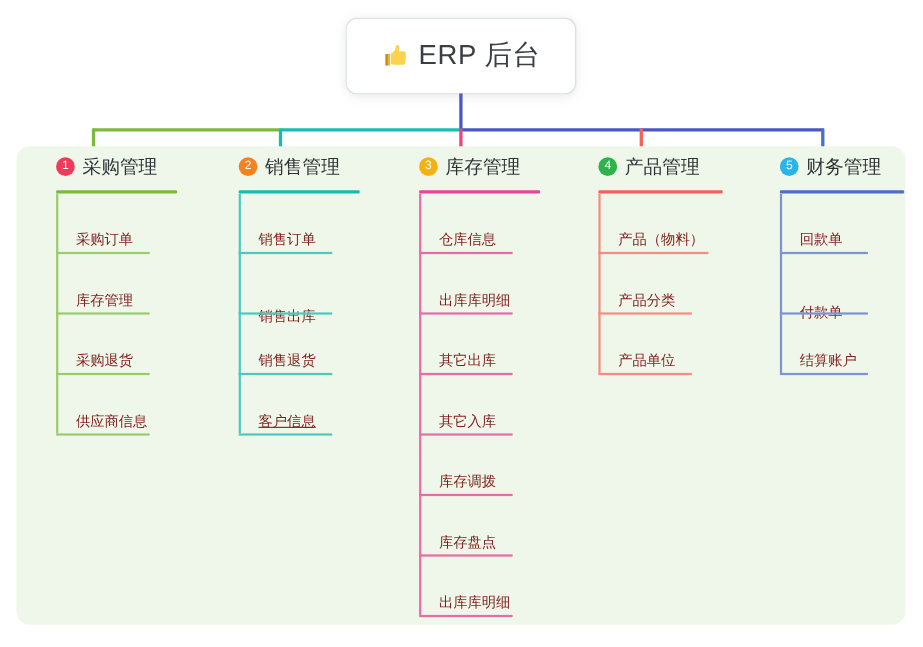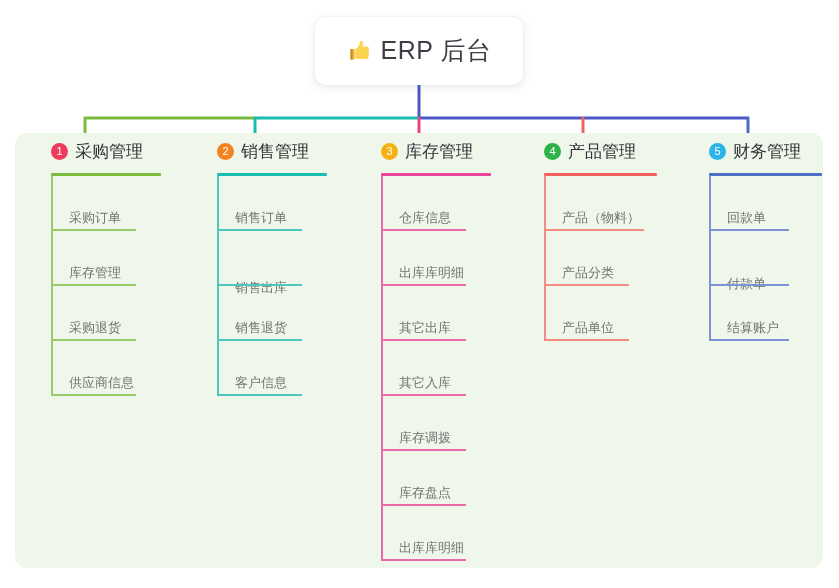--- a/index.html
+++ b/index.html
@@ -117,21 +117,21 @@
   }
 
   .spine {
     position: absolute;
     width: 2px;
     top: 43px;
   }
   .leaf-label {
     position: absolute;
     font-size: 13px;
-    color: #737373;
+    color: #7f1d1d;
     white-space: nowrap;
     line-height: 1;
   }
   .leaf-rule {
     position: absolute;
     height: 2px;
     left: 0;
   }
 </style>
 </head>
@@ -189,21 +189,21 @@
           <span class="col-title">销售管理</span>
         </div>
         <div class="head-rule" style="width: 110px; background: rgb(24, 188, 176);"></div>
         <div class="spine" style="height: 218px; background: rgb(76, 200, 191);"></div>
         <div class="leaf-label" style="top: 78px; left: 18px;">销售订单</div>
         <div class="leaf-rule" style="top: 96px; width: 85px; background: rgb(76, 200, 191);"></div>
         <div class="leaf-label" style="top: 148px; left: 18px;">销售出库</div>
         <div class="leaf-rule" style="top: 151px; width: 85px; background: rgb(76, 200, 191);"></div>
         <div class="leaf-label" style="top: 188px; left: 18px;">销售退货</div>
         <div class="leaf-rule" style="top: 206px; width: 85px; background: rgb(76, 200, 191);"></div>
-        <div class="leaf-label" style="top: 243px; left: 18px;">客户信息</div>
+        <div class="leaf-label" style="top: 243px; left: 18px; text-decoration: underline;">客户信息</div>
         <div class="leaf-rule" style="top: 261px; width: 85px; background: rgb(76, 200, 191);"></div>
       </div>
       <div class="column" style="left: 366px;">
         <div class="col-head">
           <span class="badge" style="background: rgb(245, 177, 19);">3</span>
           <span class="col-title">库存管理</span>
         </div>
         <div class="head-rule" style="width: 110px; background: rgb(232, 69, 154);"></div>
         <div class="spine" style="height: 383px; background: rgb(232, 106, 168);"></div>
         <div class="leaf-label" style="top: 78px; left: 18px;">仓库信息</div>

